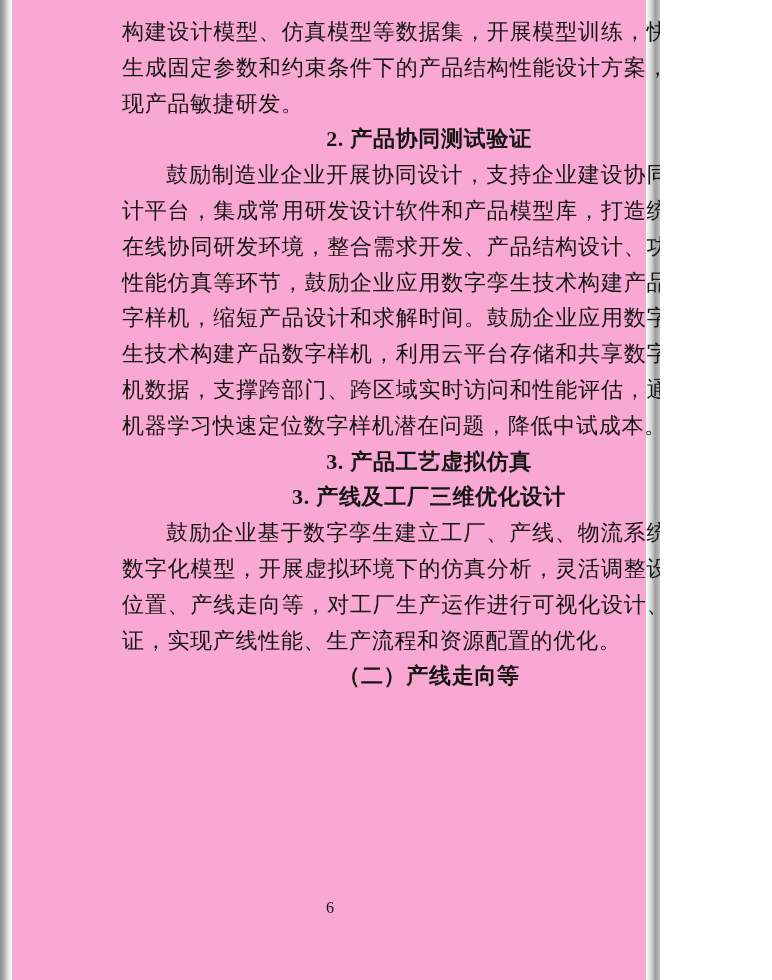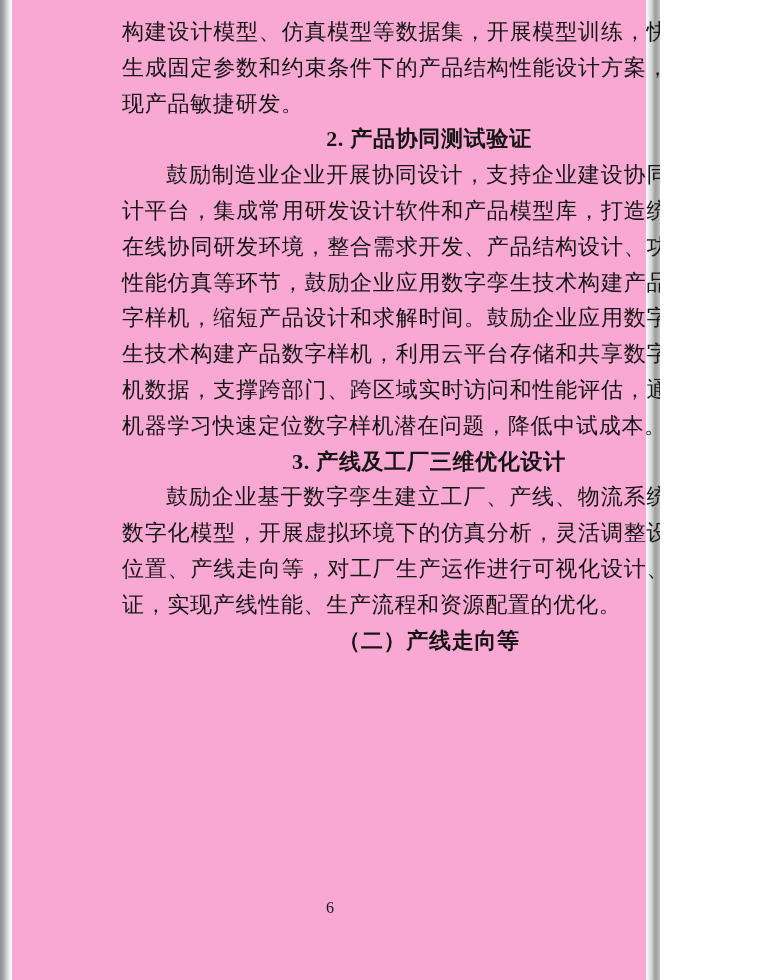--- a/index.html
+++ b/index.html
@@ -79,20 +79,21 @@
   <div class="edge edge-left"></div>
   <div class="edge edge-right"></div>
 
   <div class="content">
     <p class="para no-indent">构建设计模型、仿真模型等数据集，开展模型训练，快速生成固定参数和约束条件下的产品结构性能设计方案，实现产品敏捷研发。</p>
 
     <h3 class="heading">2. 产品协同测试验证</h3>
 
     <p class="para">鼓励制造业企业开展协同设计，支持企业建设协同设计平台，集成常用研发设计软件和产品模型库，打造统一在线协同研发环境，整合需求开发、产品结构设计、功能性能仿真等环节，鼓励企业应用数字孪生技术构建产品数字样机，缩短产品设计和求解时间。鼓励企业应用数字孪生技术构建产品数字样机，利用云平台存储和共享数字样机数据，支撑跨部门、跨区域实时访问和性能评估，通过机器学习快速定位数字样机潜在问题，降低中试成本。</p>
 
+    <h3 class="heading">3. 产品工艺虚拟仿真</h3>
 
 
     <h3 class="heading">3. 产线及工厂三维优化设计</h3>
 
     <p class="para">鼓励企业基于数字孪生建立工厂、产线、物流系统的数字化模型，开展虚拟环境下的仿真分析，灵活调整设备位置、产线走向等，对工厂生产运作进行可视化设计、验证，实现产线性能、生产流程和资源配置的优化。</p>
 
     <h3 class="heading">（二）产线走向等</h3>
   </div>
 
   <div class="page-number">6</div>

